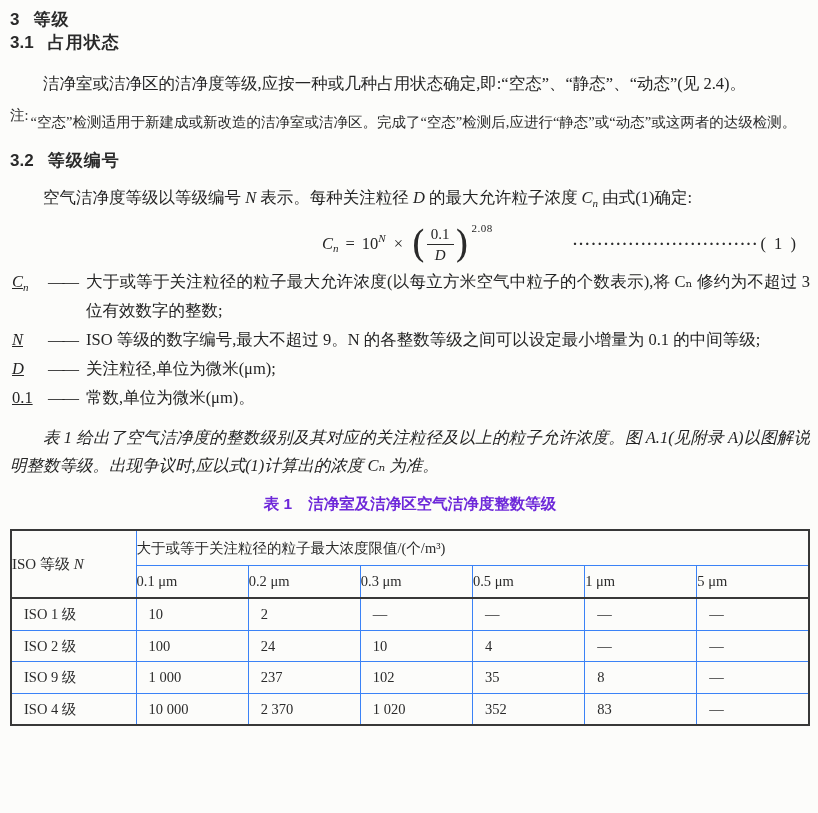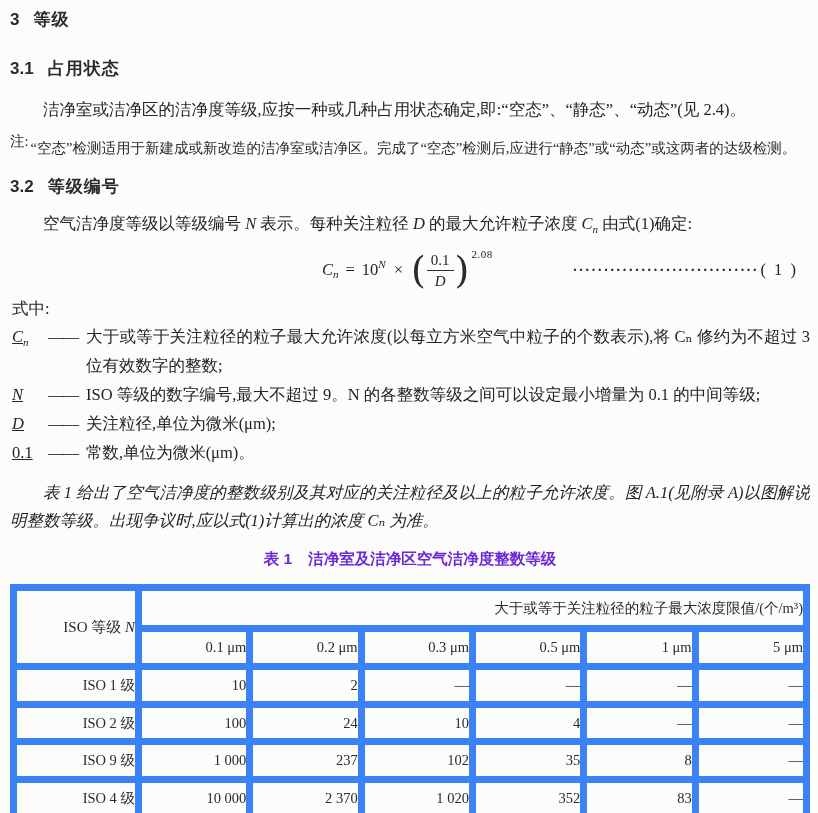--- a/index.html
+++ b/index.html
@@ -13,21 +13,21 @@
   .page { padding: 6px 8px 0 10px; position: relative; border-radius: 9px; }
 
   
   .sec-heading {
     font-family: "Liberation Sans", "DejaVu Sans", sans-serif;
     font-weight: bold; font-size: 17px; color: #2a2a2a;
     letter-spacing: 1px;
   }
   .sec-heading .sec-num { margin-right: 14px; letter-spacing: 0; }
   .h-top { margin-top: 2px; }
-  .h-31 { margin-top: 26px; }
+  .h-31 { }
   .h-32 { margin-top: 12px; }
 
   .body-para { margin: 0; line-height: 27px; text-align: justify; }
   .indent { text-indent: 2em; }
   .p-occupancy { margin-top: 16px; }
 
   .note {
     margin-top: 4px; display: flex; align-items: flex-start;
     font-size: 14.5px; line-height: 29px; color: #2b2b2b;
   }
@@ -80,21 +80,21 @@
     font-weight: bold; font-size: 15.5px; color: #6d28d9;
   }
   .table-caption .cap-label { margin-right: 16px; }
 
   table.iso-table {
     margin-top: 14px; width: 800px;
     border-collapse: collapse; table-layout: fixed;
     font-size: 14.5px; color: #2b2b2b;
   }
   .iso-table th, .iso-table td {
-    border: 7px solid #3b82f6; text-align: right;
+    border: 1px solid #3b82f6; text-align: left;
     font-weight: normal; padding: 0;
   }
   .iso-table { border: 2.5px solid #383838; }
   .iso-table thead tr.group-row th { height: 34px; }
   .iso-table thead tr.size-row th { height: 31px; }
   .iso-table tbody td { height: 30.5px; padding-left: 12px; }
   .iso-table thead { border-bottom: 2.2px solid #383838; }
   .iso-table th.col-class { font-size: 15px; }
   col.c-class { width: 125px; }
 </style>
@@ -137,21 +137,20 @@
         <span class="f-num">0.1</span>
         <span class="f-den f-var">D</span>
       </span>
       <span class="f-paren">)</span>
       <span class="f-exp">2.08</span>
     </span>
     <span class="f-dots">······························</span>
     <span class="f-label">( 1 )</span>
   </div>
 
-  <p class="body-para where">式中:</p>
 
   <div class="def-item">
     <span class="def-sym sym"><span>C</span><sub class="sym-sub">n</sub></span>
     <span class="def-dash">——</span>
     <span>大于或等于关注粒径的粒子最大允许浓度(以每立方米空气中粒子的个数表示),将 Cₙ 修约为不超过 3 位有效数字的整数;</span>
   </div>
 
   <div class="def-item">
     <span class="def-sym sym"><span>N</span><sub class="sym-sub"></sub></span>
     <span class="def-dash">——</span>

